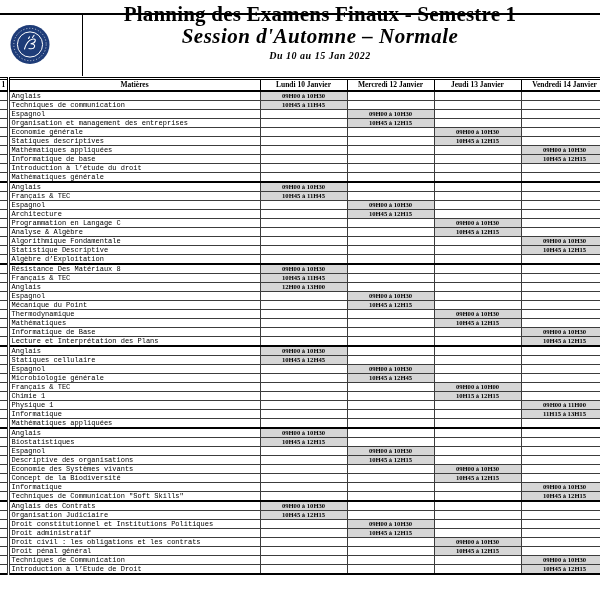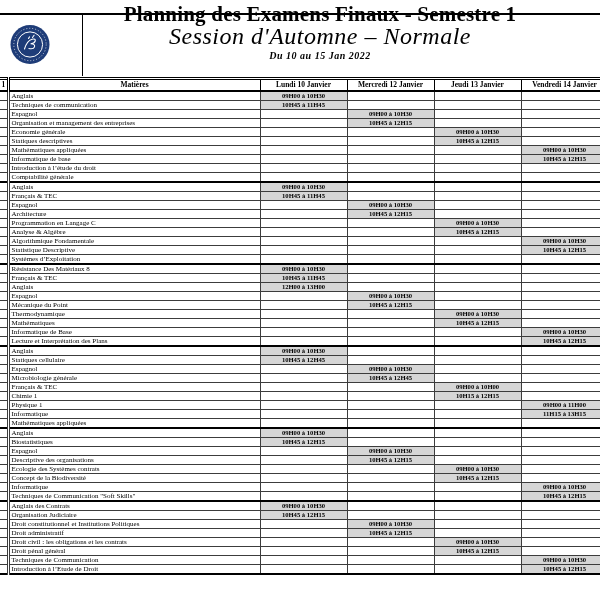--- a/index.html
+++ b/index.html
@@ -6,38 +6,38 @@
   html,body { width:600px; height:600px; background:#ffffff; overflow:hidden; }
   body { font-family:"Liberation Serif","DejaVu Serif",serif; color:#000; position:relative; }
 
   .topline  { position:absolute; top:13px; left:0; width:600px; height:2px; background:#000; }
   .vline    { position:absolute; top:14px; left:82px; width:1px; height:62px; background:#000; }
 
   .logo { position:absolute; top:23px; left:10px; width:40px; height:43px; }
 
   .titleblock { position:absolute; top:3px; left:60px; width:520px; text-align:center; }
   .title    { font-size:21px; font-weight:bold; line-height:23px; letter-spacing:0.2px; }
-  .subtitle { font-size:24px; font-weight:normal; font-style:italic; line-height:21px; letter-spacing:0.5px; }
+  .subtitle { font-size:21px; font-weight:bold; font-style:italic; line-height:21px; letter-spacing:0.5px; }
   .daterange{ font-size:10px; font-weight:bold; font-style:italic; line-height:17px; letter-spacing:0.5px; }
 
   .tablewrap { position:absolute; top:77px; left:0; width:600px; overflow:hidden; }
   table { border-collapse:collapse; table-layout:fixed; width:608px;
           border-top:3px double #000; border-bottom:2px solid #000; }
   col.w-grp { width:8px; }
   col.w-sub { width:252px; }
   col.w-day { width:87px; }
 
   th { border:1px solid #000; border-bottom:2px solid #000; height:12px;
        font-size:7.5px; font-weight:bold; text-align:center; overflow:hidden; white-space:nowrap; }
   td { border:1px solid #3c3c3c; height:8.1px; font-size:7px; line-height:8px;
        overflow:hidden; white-space:nowrap; }
   td.c-grp, th.c-grp { border-left:none; }
   td.c-sub, th.c-sub { border-left:3px double #3c3c3c; }
   th.c-sub { border-left:3px double #000; }
-  td.c-sub { padding-left:2px; text-align:left; }
+  td.c-sub { padding-left:2px; text-align:left;font-family:Liberation Mono, monospace; }
   td.c-time { text-align:center; font-weight:bold; font-size:6.6px; }
   td.c-time.filled { background:#d6d6d6; }
   tr.group-start td { border-top:2px solid #000; }
 </style>
 </head>
 <body>
 
 <div class="topline"></div>
 <div class="vline"></div>
 
@@ -144,21 +144,21 @@
         <tr>
           <td class="c-grp"></td>
           <td class="c-sub">Introduction à l’étude du droit</td>
           <td class="c-time"></td>
           <td class="c-time"></td>
           <td class="c-time"></td>
           <td class="c-time"></td>
         </tr>
         <tr>
           <td class="c-grp"></td>
-          <td class="c-sub">Comptabilité générale</td>
+          <td class="c-sub">Mathématiques générale</td>
           <td class="c-time"></td>
           <td class="c-time"></td>
           <td class="c-time"></td>
           <td class="c-time"></td>
         </tr>
         <tr class="group-start">
           <td class="c-grp"></td>
           <td class="c-sub">Anglais</td>
           <td class="c-time filled">09H00 à 10H30</td>
           <td class="c-time"></td>
@@ -216,21 +216,21 @@
         <tr>
           <td class="c-grp"></td>
           <td class="c-sub">Statistique Descriptive</td>
           <td class="c-time"></td>
           <td class="c-time"></td>
           <td class="c-time"></td>
           <td class="c-time filled">10H45 à 12H15</td>
         </tr>
         <tr>
           <td class="c-grp"></td>
-          <td class="c-sub">Systèmes d’Exploitation</td>
+          <td class="c-sub">Algèbre d’Exploitation</td>
           <td class="c-time"></td>
           <td class="c-time"></td>
           <td class="c-time"></td>
           <td class="c-time"></td>
         </tr>
         <tr class="group-start">
           <td class="c-grp"></td>
           <td class="c-sub">Résistance Des Matériaux 8</td>
           <td class="c-time filled">09H00 à 10H30</td>
           <td class="c-time"></td>
@@ -400,21 +400,21 @@
         <tr>
           <td class="c-grp"></td>
           <td class="c-sub">Descriptive des organisations</td>
           <td class="c-time"></td>
           <td class="c-time filled">10H45 à 12H15</td>
           <td class="c-time"></td>
           <td class="c-time"></td>
         </tr>
         <tr>
           <td class="c-grp"></td>
-          <td class="c-sub">Ecologie des Systèmes contrats</td>
+          <td class="c-sub">Economie des Systèmes vivants</td>
           <td class="c-time"></td>
           <td class="c-time"></td>
           <td class="c-time filled">09H00 à 10H30</td>
           <td class="c-time"></td>
         </tr>
         <tr>
           <td class="c-grp"></td>
           <td class="c-sub">Concept de la Biodiversité</td>
           <td class="c-time"></td>
           <td class="c-time"></td>

